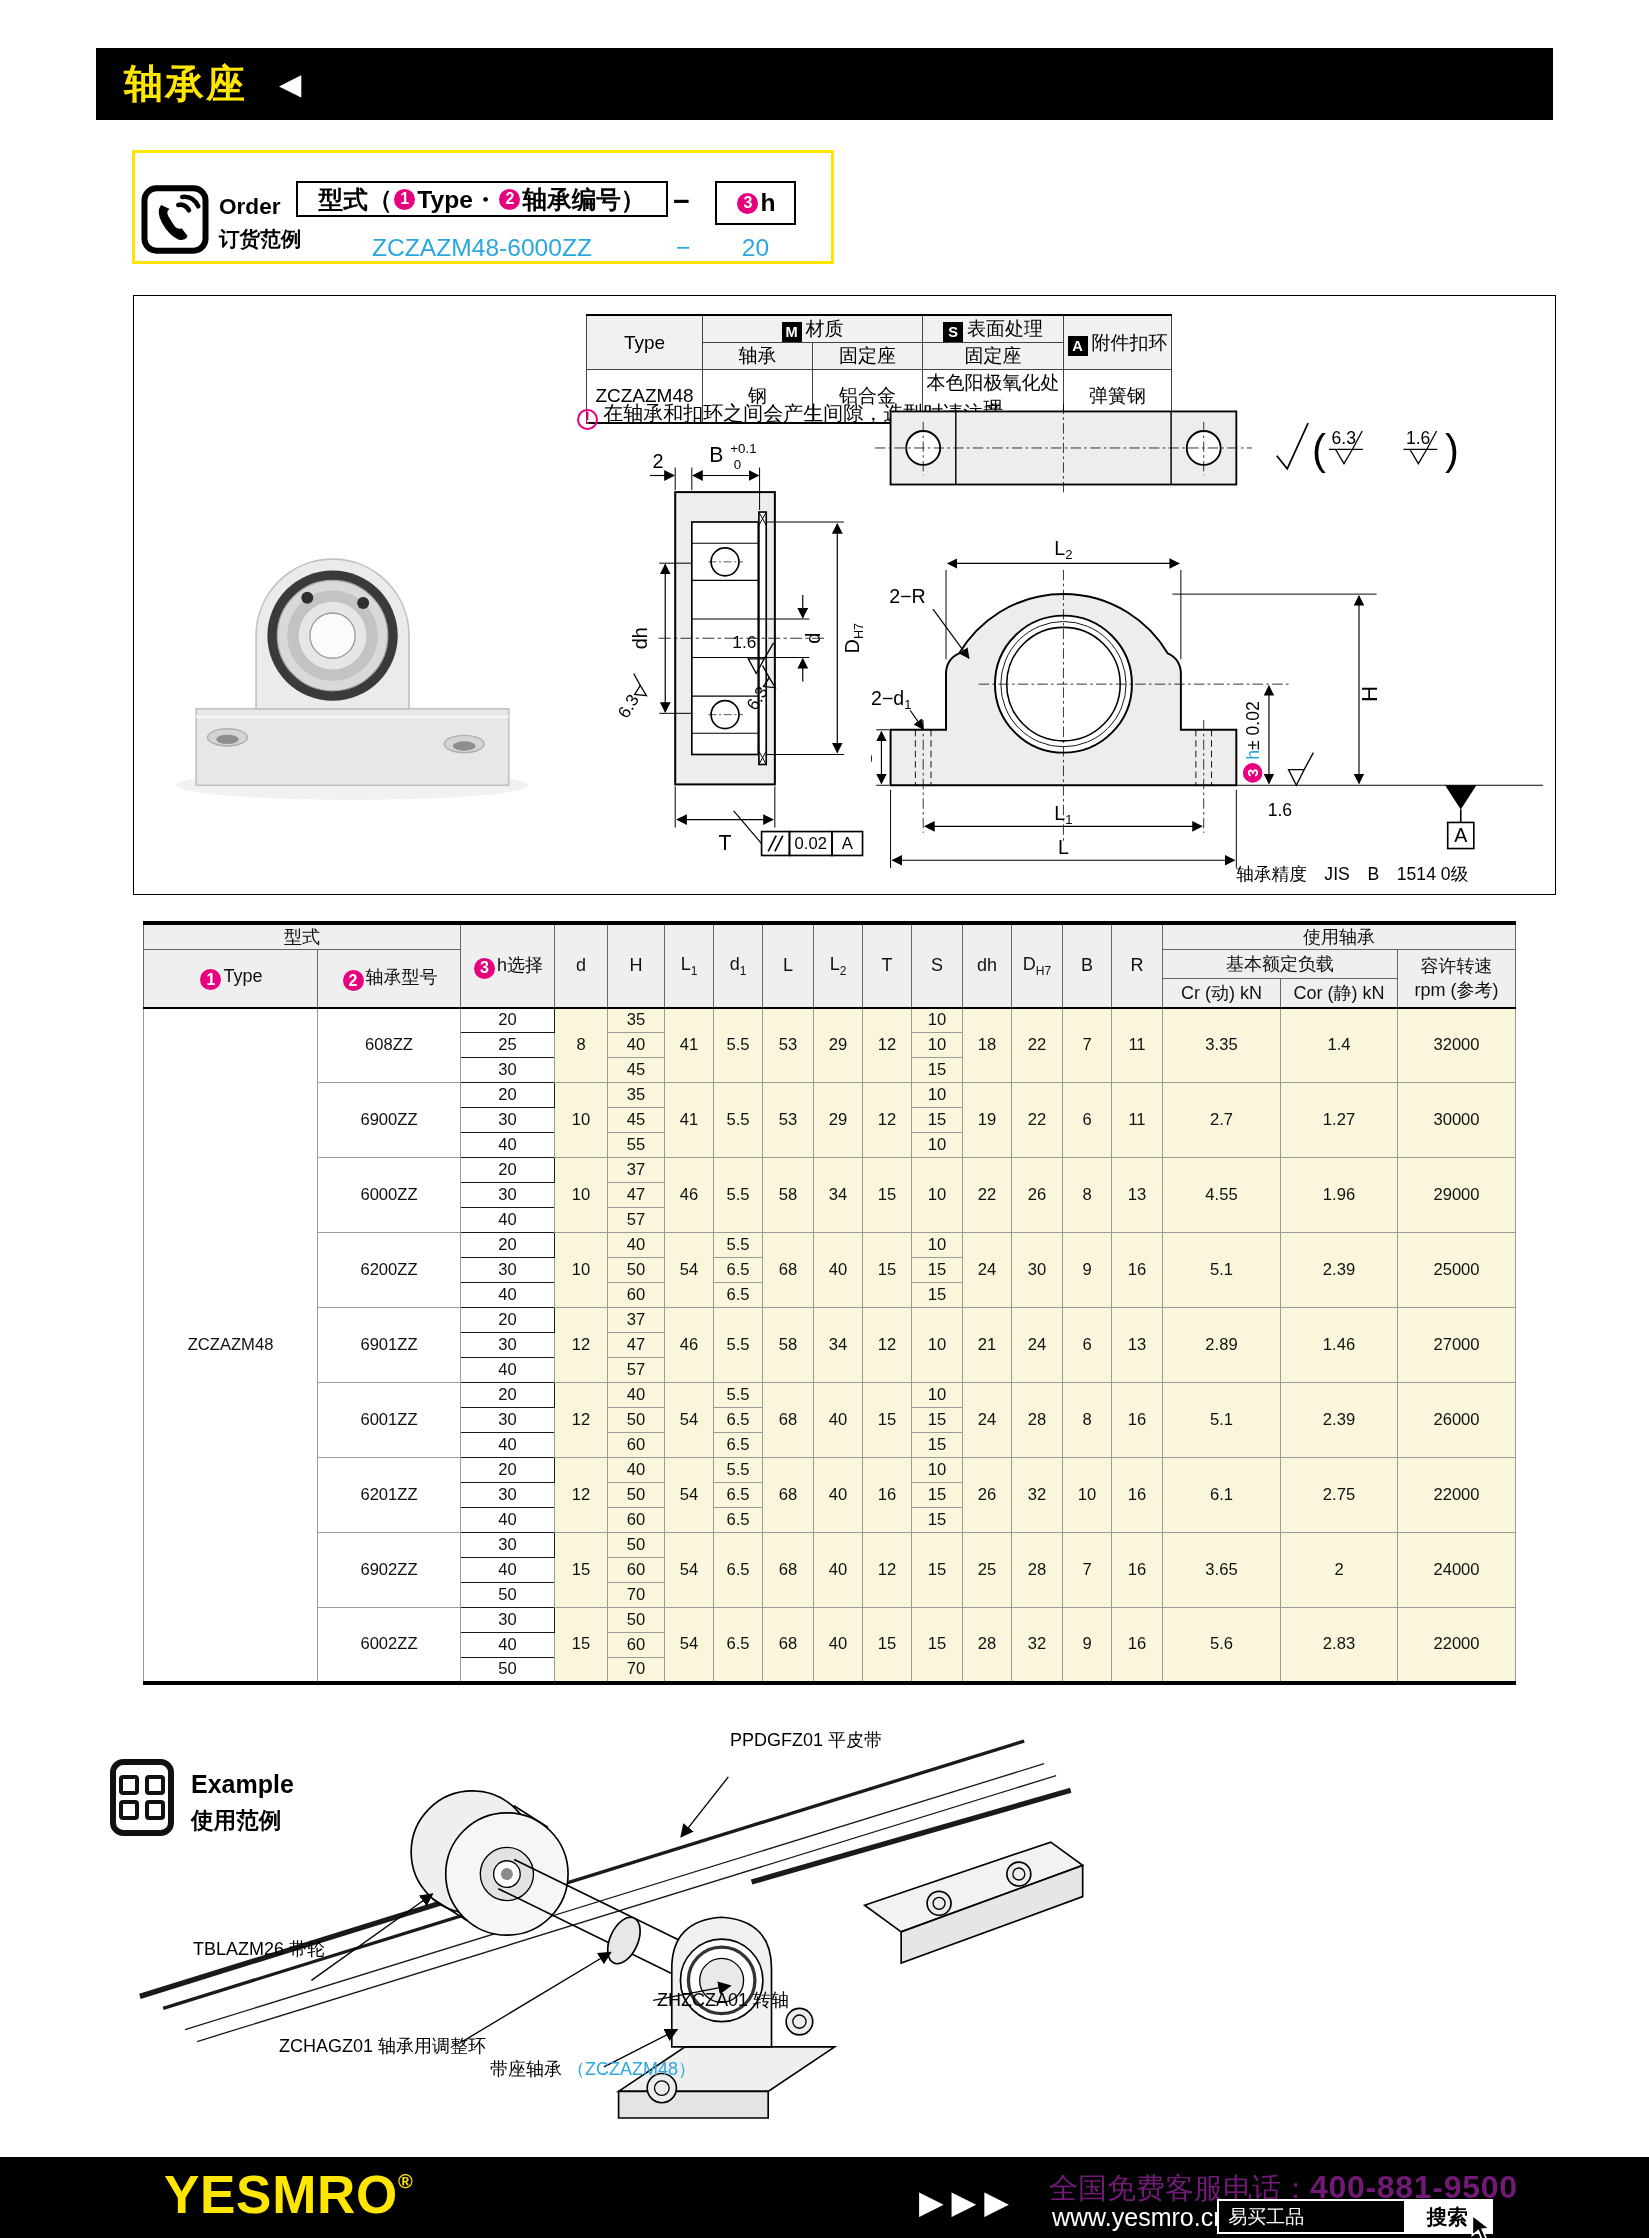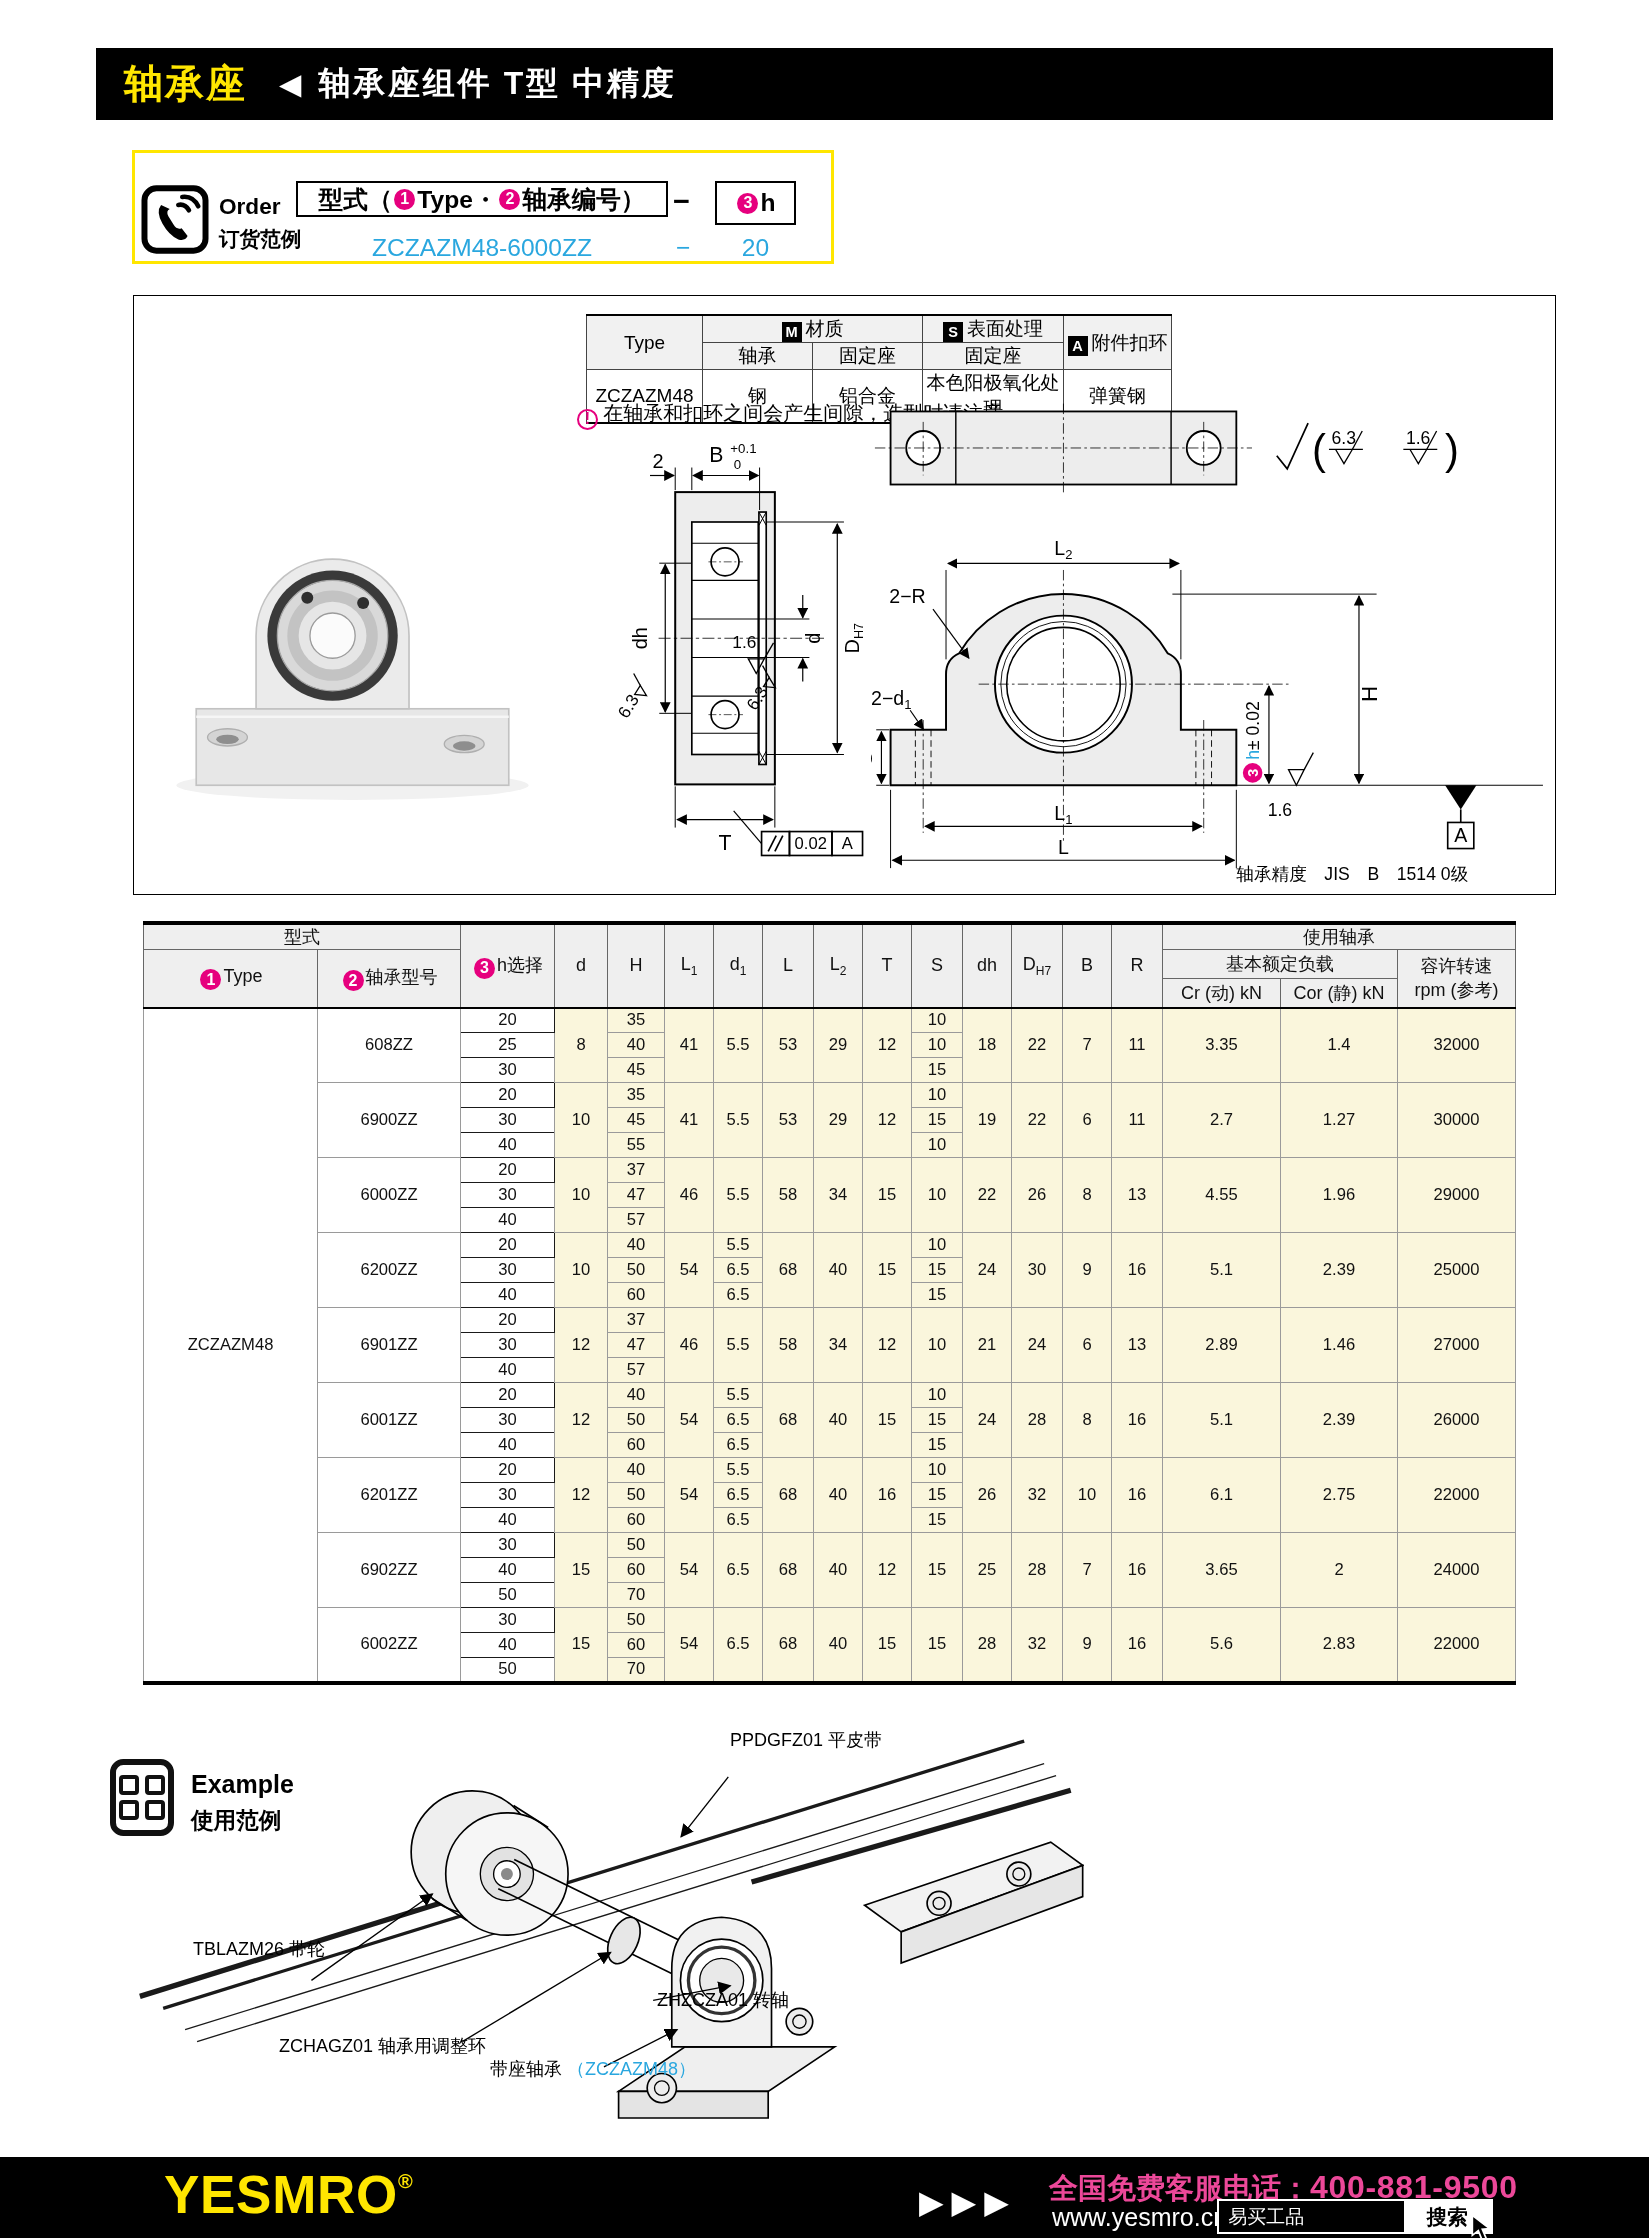--- a/index.html
+++ b/index.html
@@ -70,37 +70,36 @@
   .exlabel-en{left:191px;top:1770px;font-size:25px;font-weight:bold;}
   .exlabel-cn{left:191px;top:1805px;font-size:22.6px;font-weight:bold;}
   .exlabel{position:absolute;font-size:18px;color:#000;line-height:1.3;}
 
   
   .footbar{left:0;top:2157px;width:1650px;height:82px;background:#000;}
   .f-brand{position:absolute;left:164px;top:2168px;color:var(--yellow);font-size:53px;font-weight:800;letter-spacing:0.7px;line-height:1;}
   .f-reg{font-size:20px;vertical-align:25px;font-weight:bold;}
   .f-slogan{position:absolute;left:378px;top:2178px;color:#fff;font-size:39px;font-weight:bold;letter-spacing:1.3px;}
   .f-arrows{position:absolute;left:919px;top:2183px;color:#fff;font-size:32px;letter-spacing:8px;}
-  .f-phone{position:absolute;left:1049px;top:2169px;color:#ec4899;font-size:29px;font-weight:bold;}
+  .f-phone{position:absolute;left:1049px;top:2169px;color:#701a75;font-size:29px;font-weight:normal;}
   .f-phone b{font-size:32px;letter-spacing:0.7px;}
   .f-site{position:absolute;left:1052px;top:2203px;color:#fff;font-size:25px;}
   .f-search{position:absolute;left:1217px;top:2199px;width:276px;height:35px;border:2px solid #fff;display:flex;}
   .f-input{width:186px;height:100%;background:#000;color:#fff;font-size:19px;display:flex;align-items:center;padding-left:9.3px;text-align:right;}
   .f-btn{width:88px;height:100%;background:#fff;color:#000;font-size:20.6px;font-weight:bold;display:flex;align-items:center;justify-content:center;}
   .f-cursor{position:absolute;left:1471px;top:2214px;}
 </style>
 </head>
 <body>
 
 <div class="page">
 
   <div class="abs hdrbar">
     <span class="hdr-title">轴承座</span>
     <span class="hdr-tri">◀</span>
-    <span class="hdr-sub">轴承座组件 T型 中精度</span>
   </div>
 
   <div class="abs orderbox"></div>
   <svg class="abs" style="left:141px;top:185px;" width="68" height="69" viewBox="0 0 102 104">
     <rect x="5" y="5" width="92" height="94" rx="18" fill="none" stroke="#000" stroke-width="9"></rect>
     <path d="M30,30 q-8,10 2,28 q10,18 24,24 q10,3 14,-5 l-9,-12 q-7,3 -12,-5 l-8,-13 q-4,-8 2,-11 z" fill="#000"></path>
     <path d="M56,30 q10,-2 16,8" fill="none" stroke="#000" stroke-width="7" stroke-linecap="round"></path>
     <path d="M62,18 q16,-2 24,14" fill="none" stroke="#000" stroke-width="7" stroke-linecap="round"></path>
   </svg>
   <div class="order-en">Order</div>

